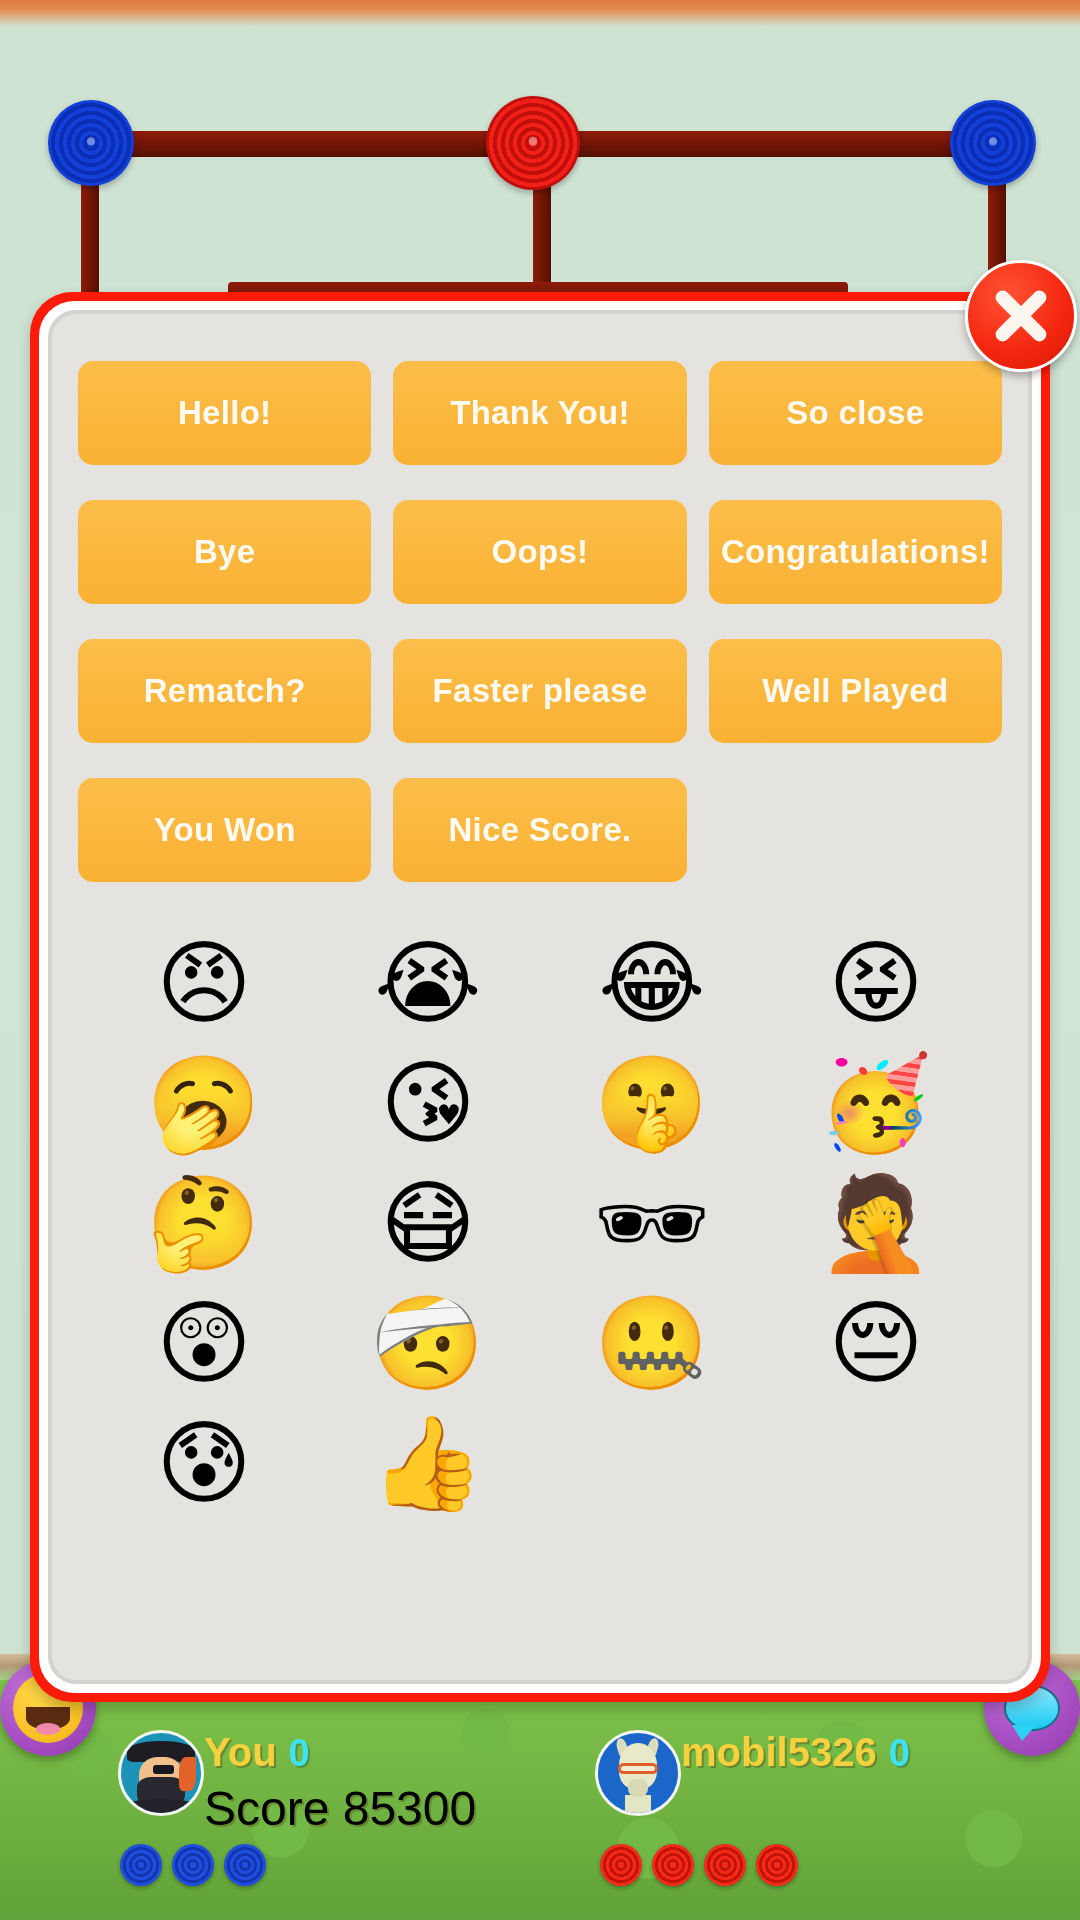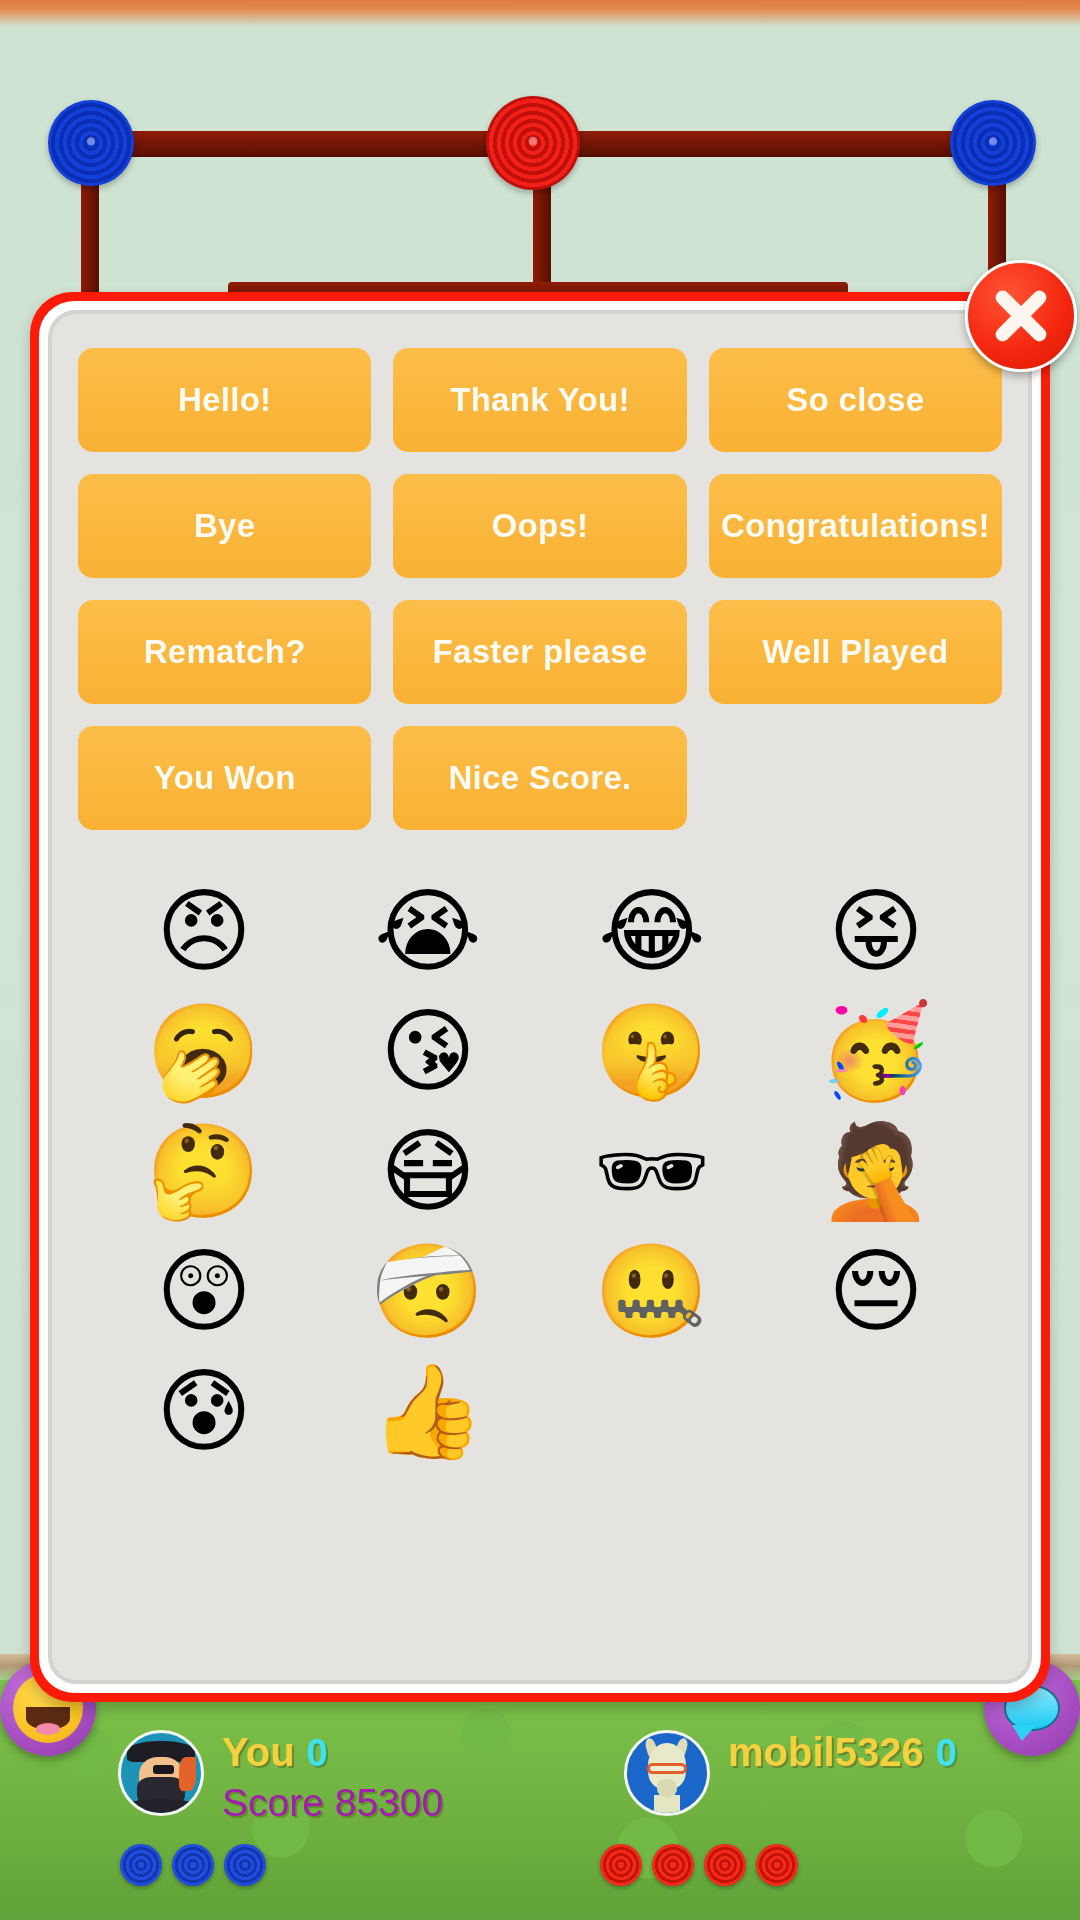--- a/index.html
+++ b/index.html
@@ -147,21 +147,21 @@
     gap: 22px 22px; margin-bottom: 26px;
   }
   .msg-btn {
     height: 104px; border-radius: 15px;
     background: linear-gradient(180deg, #fcbe4a 0%, #f9b133 100%);
     color: #fffaf2;
     font-size: 33px; font-weight: bold; letter-spacing: .3px;
     display: flex; align-items: center; justify-content: center;
     text-align: center; line-height: 1.12; padding: 0 8px;
     border: none; cursor: pointer; font-family: "Liberation Sans", sans-serif;
-    overflow: hidden; word-break: break-word;
+    overflow: hidden; word-break: break-word; margin-top: 13px;
   }
 
   
   .emoji-grid {
     display: grid; grid-template-columns: repeat(4, 1fr);
     row-gap: 4px; column-gap: 0;
     padding: 18px 14px 0;
   }
   .emoji-cell {
     height: 116px; display: flex; align-items: center; justify-content: center;
@@ -170,21 +170,21 @@
   .emoji-glyph {
     font-size: 92px; line-height: 1;
     font-family: "DejaVu Sans", sans-serif;
     -webkit-user-select: none; user-select: none;
   }
 
   
   .players { position: absolute; left: 0; bottom: 0; width: 1080px; height: 230px; }
   .player { position: absolute; display: flex; align-items: flex-start; }
   .player.p1 { left: 118px; top: 40px; }
-  .player.p2 { left: 624px; top: 40px; }
+  .player.p2 { left: 595px; top: 40px; }
   .avatar {
     width: 86px; height: 86px; border-radius: 50%;
     border: 3px solid #f2f6ee; overflow: hidden; position: relative;
     flex: 0 0 auto;
   }
   .avatar.pirate { background: #1e93b8; }
   .avatar.llama  { background: #1b66c9; }
   
   .pirate .hat { position: absolute; left: 8%; top: 10%; width: 84%; height: 26%;
                  background: #1f1d24; border-radius: 48% 48% 14% 14%; }
@@ -205,32 +205,32 @@
                   background: #dcdcb8; border-radius: 50% 50% 20% 20%; transform: rotate(-16deg); }
   .llama .ear-r { position: absolute; left: 62%; top: 6%; width: 13%; height: 22%;
                   background: #dcdcb8; border-radius: 50% 50% 20% 20%; transform: rotate(16deg); }
   .llama .glasses { position: absolute; left: 25%; top: 38%; width: 50%; height: 13%;
                     border: 3px solid #e2602a; border-radius: 6px; background: rgba(255,255,255,.25); }
   .llama .snout { position: absolute; left: 38%; top: 58%; width: 24%; height: 22%;
                   background: #d9d9b3; border-radius: 45%; }
   .llama .neck { position: absolute; left: 34%; bottom: 0; width: 32%; height: 22%;
                  background: #e4e5c2; }
 
-  .pinfo { margin-left: 18px; }
+  .pinfo { }
   .pname-row { display: flex; align-items: baseline; gap: 12px; }
   .pname {
     font-size: 40px; font-weight: bold; color: #f5d13f;
     text-shadow: 2px 2px 0 rgba(80,50,0,.35);
   }
   .pcount {
     font-size: 38px; font-weight: bold; color: #3ee2f0;
     text-shadow: 2px 2px 0 rgba(0,60,70,.3);
   }
   .pscore {
-    font-size: 39px; color: #a21caf; margin-top: 6px;
+    font-size: 48px; color: #000000; margin-top: 6px;
     text-shadow: 2px 2px 0 rgba(80,50,0,.3);
   }
   .pucks-row { position: absolute; display: flex; gap: 10px; }
   .pucks-row.r1 { left: 120px; bottom: 34px; }
   .pucks-row.r2 { left: 600px; bottom: 34px; }
   .mini-puck { width: 42px; height: 42px; border-radius: 50%; box-shadow: 0 2px 4px rgba(0,0,0,.3); }
   .mini-puck.blue {
     background: repeating-radial-gradient(circle at 50% 50%, #1f4de0 0 3px, #1335ae 3px 6px), #1f4de0;
   }
   .mini-puck.red {

